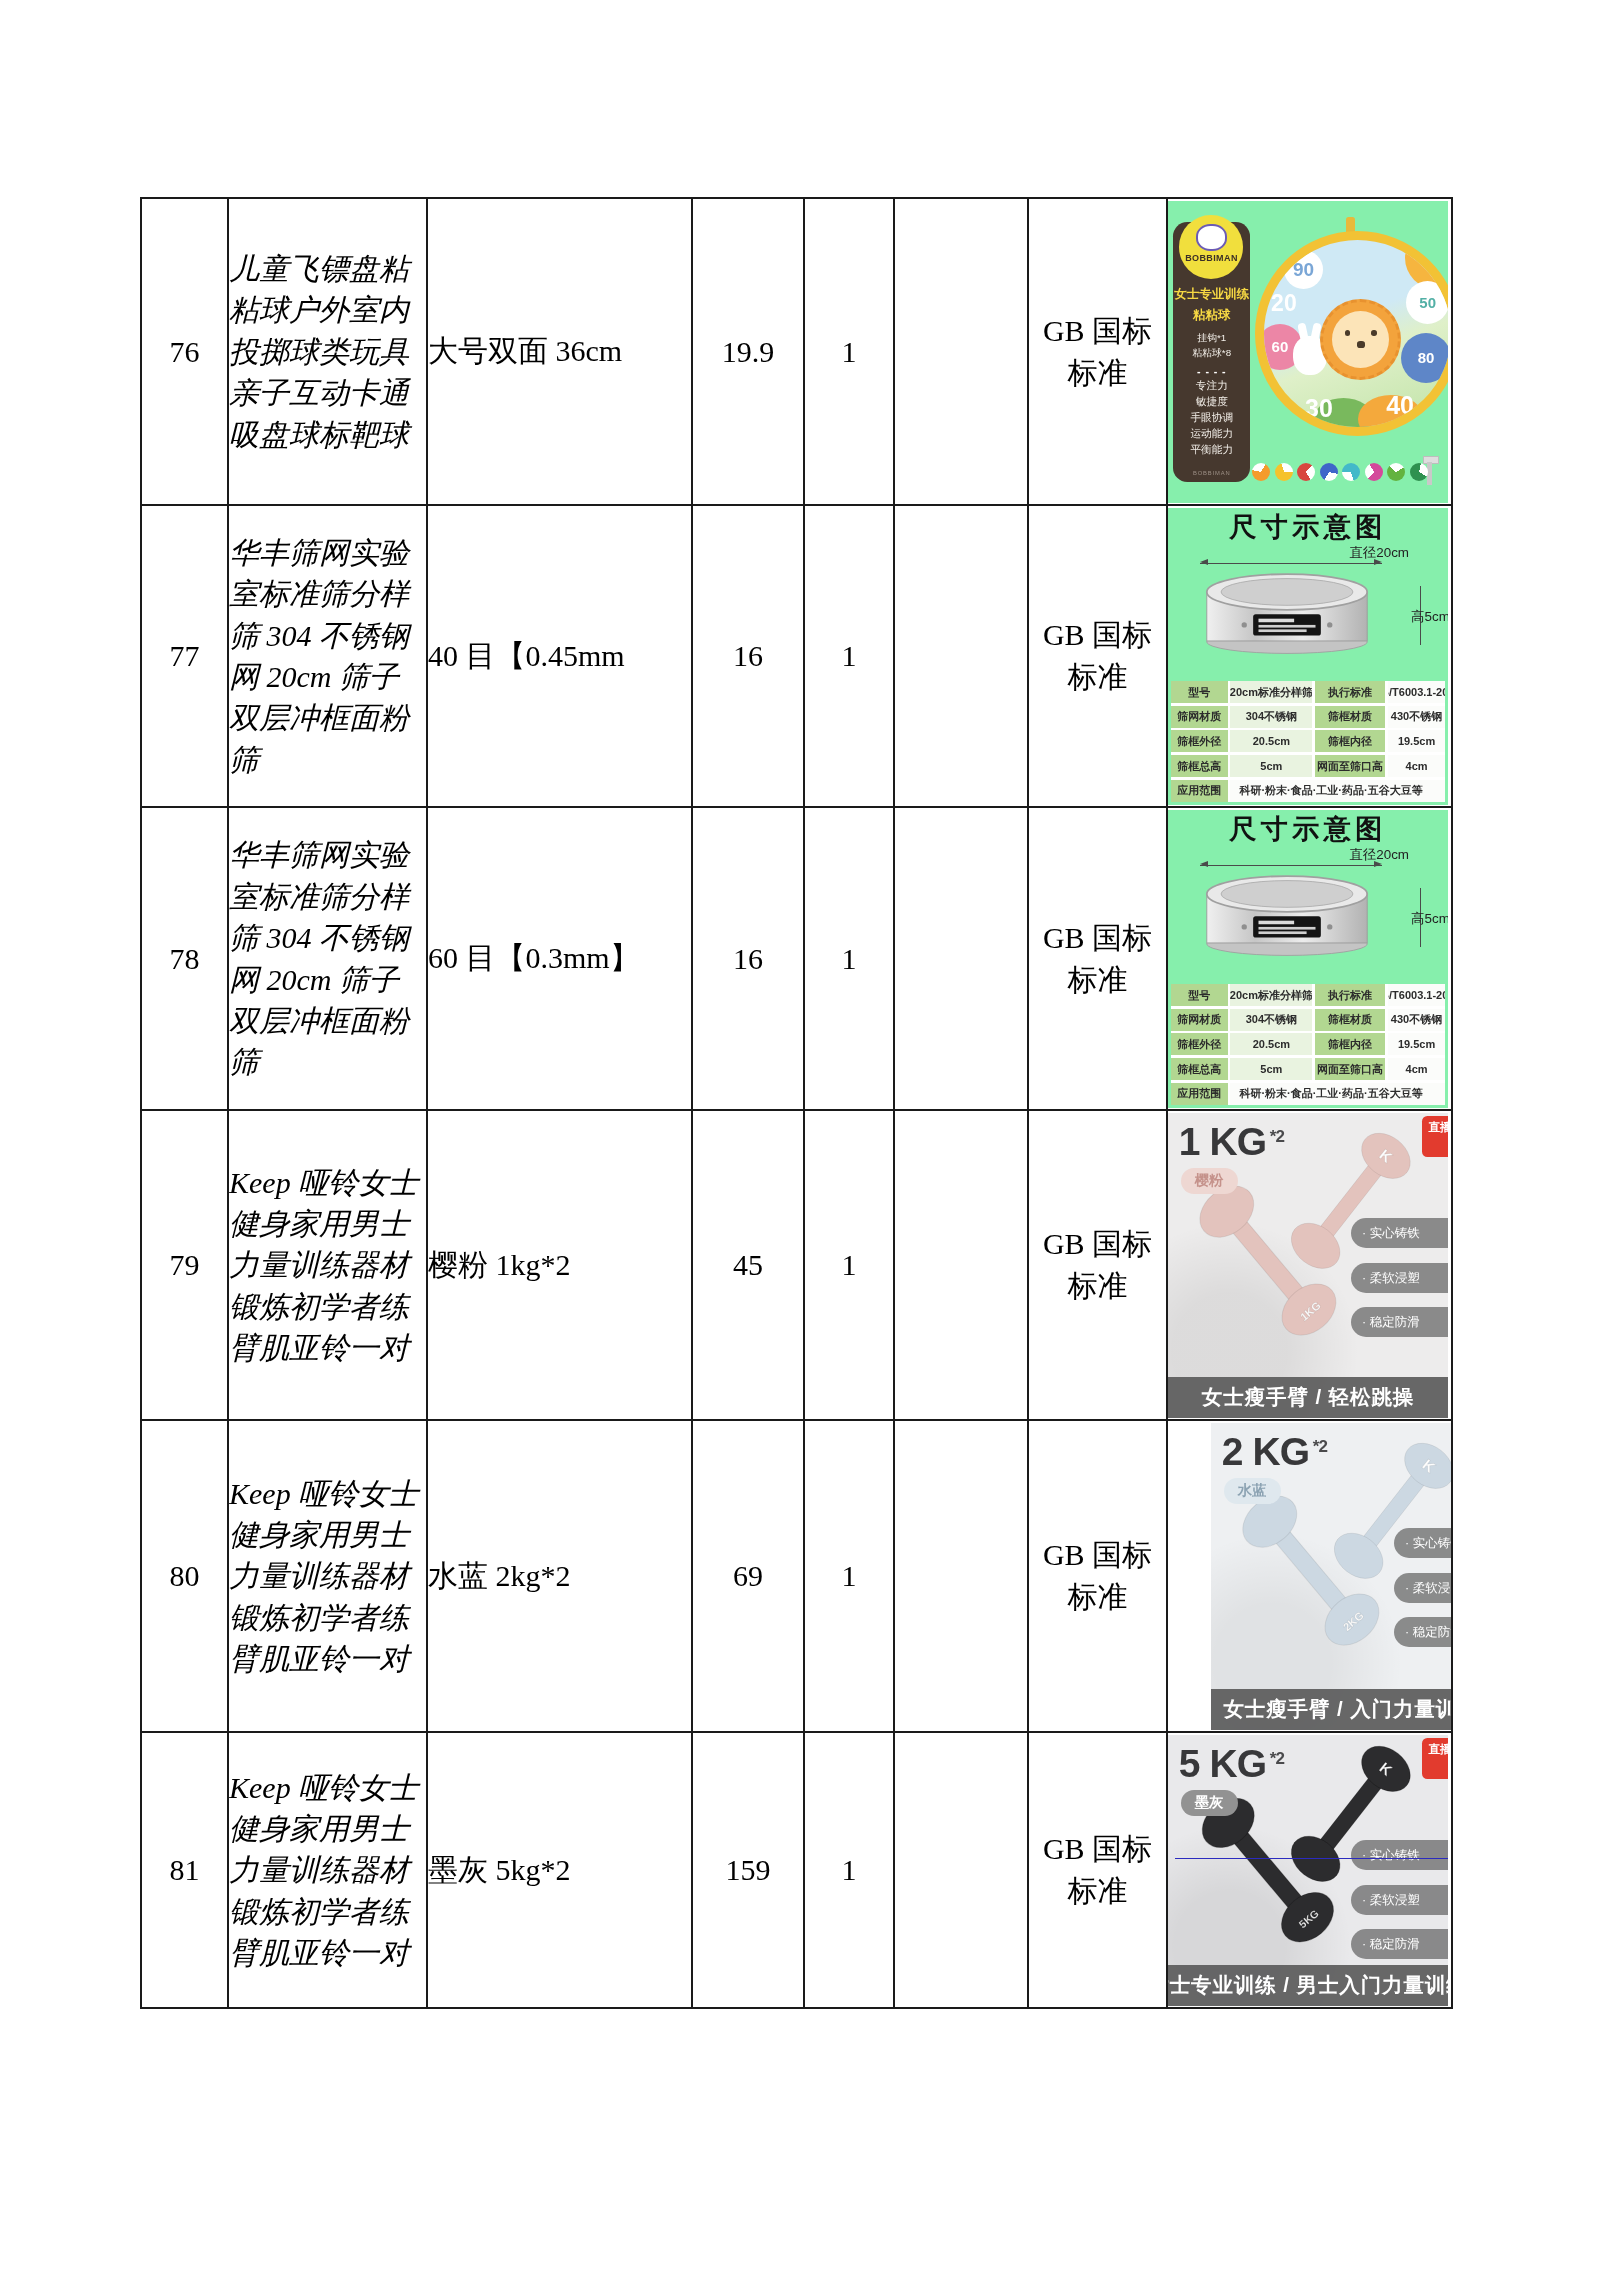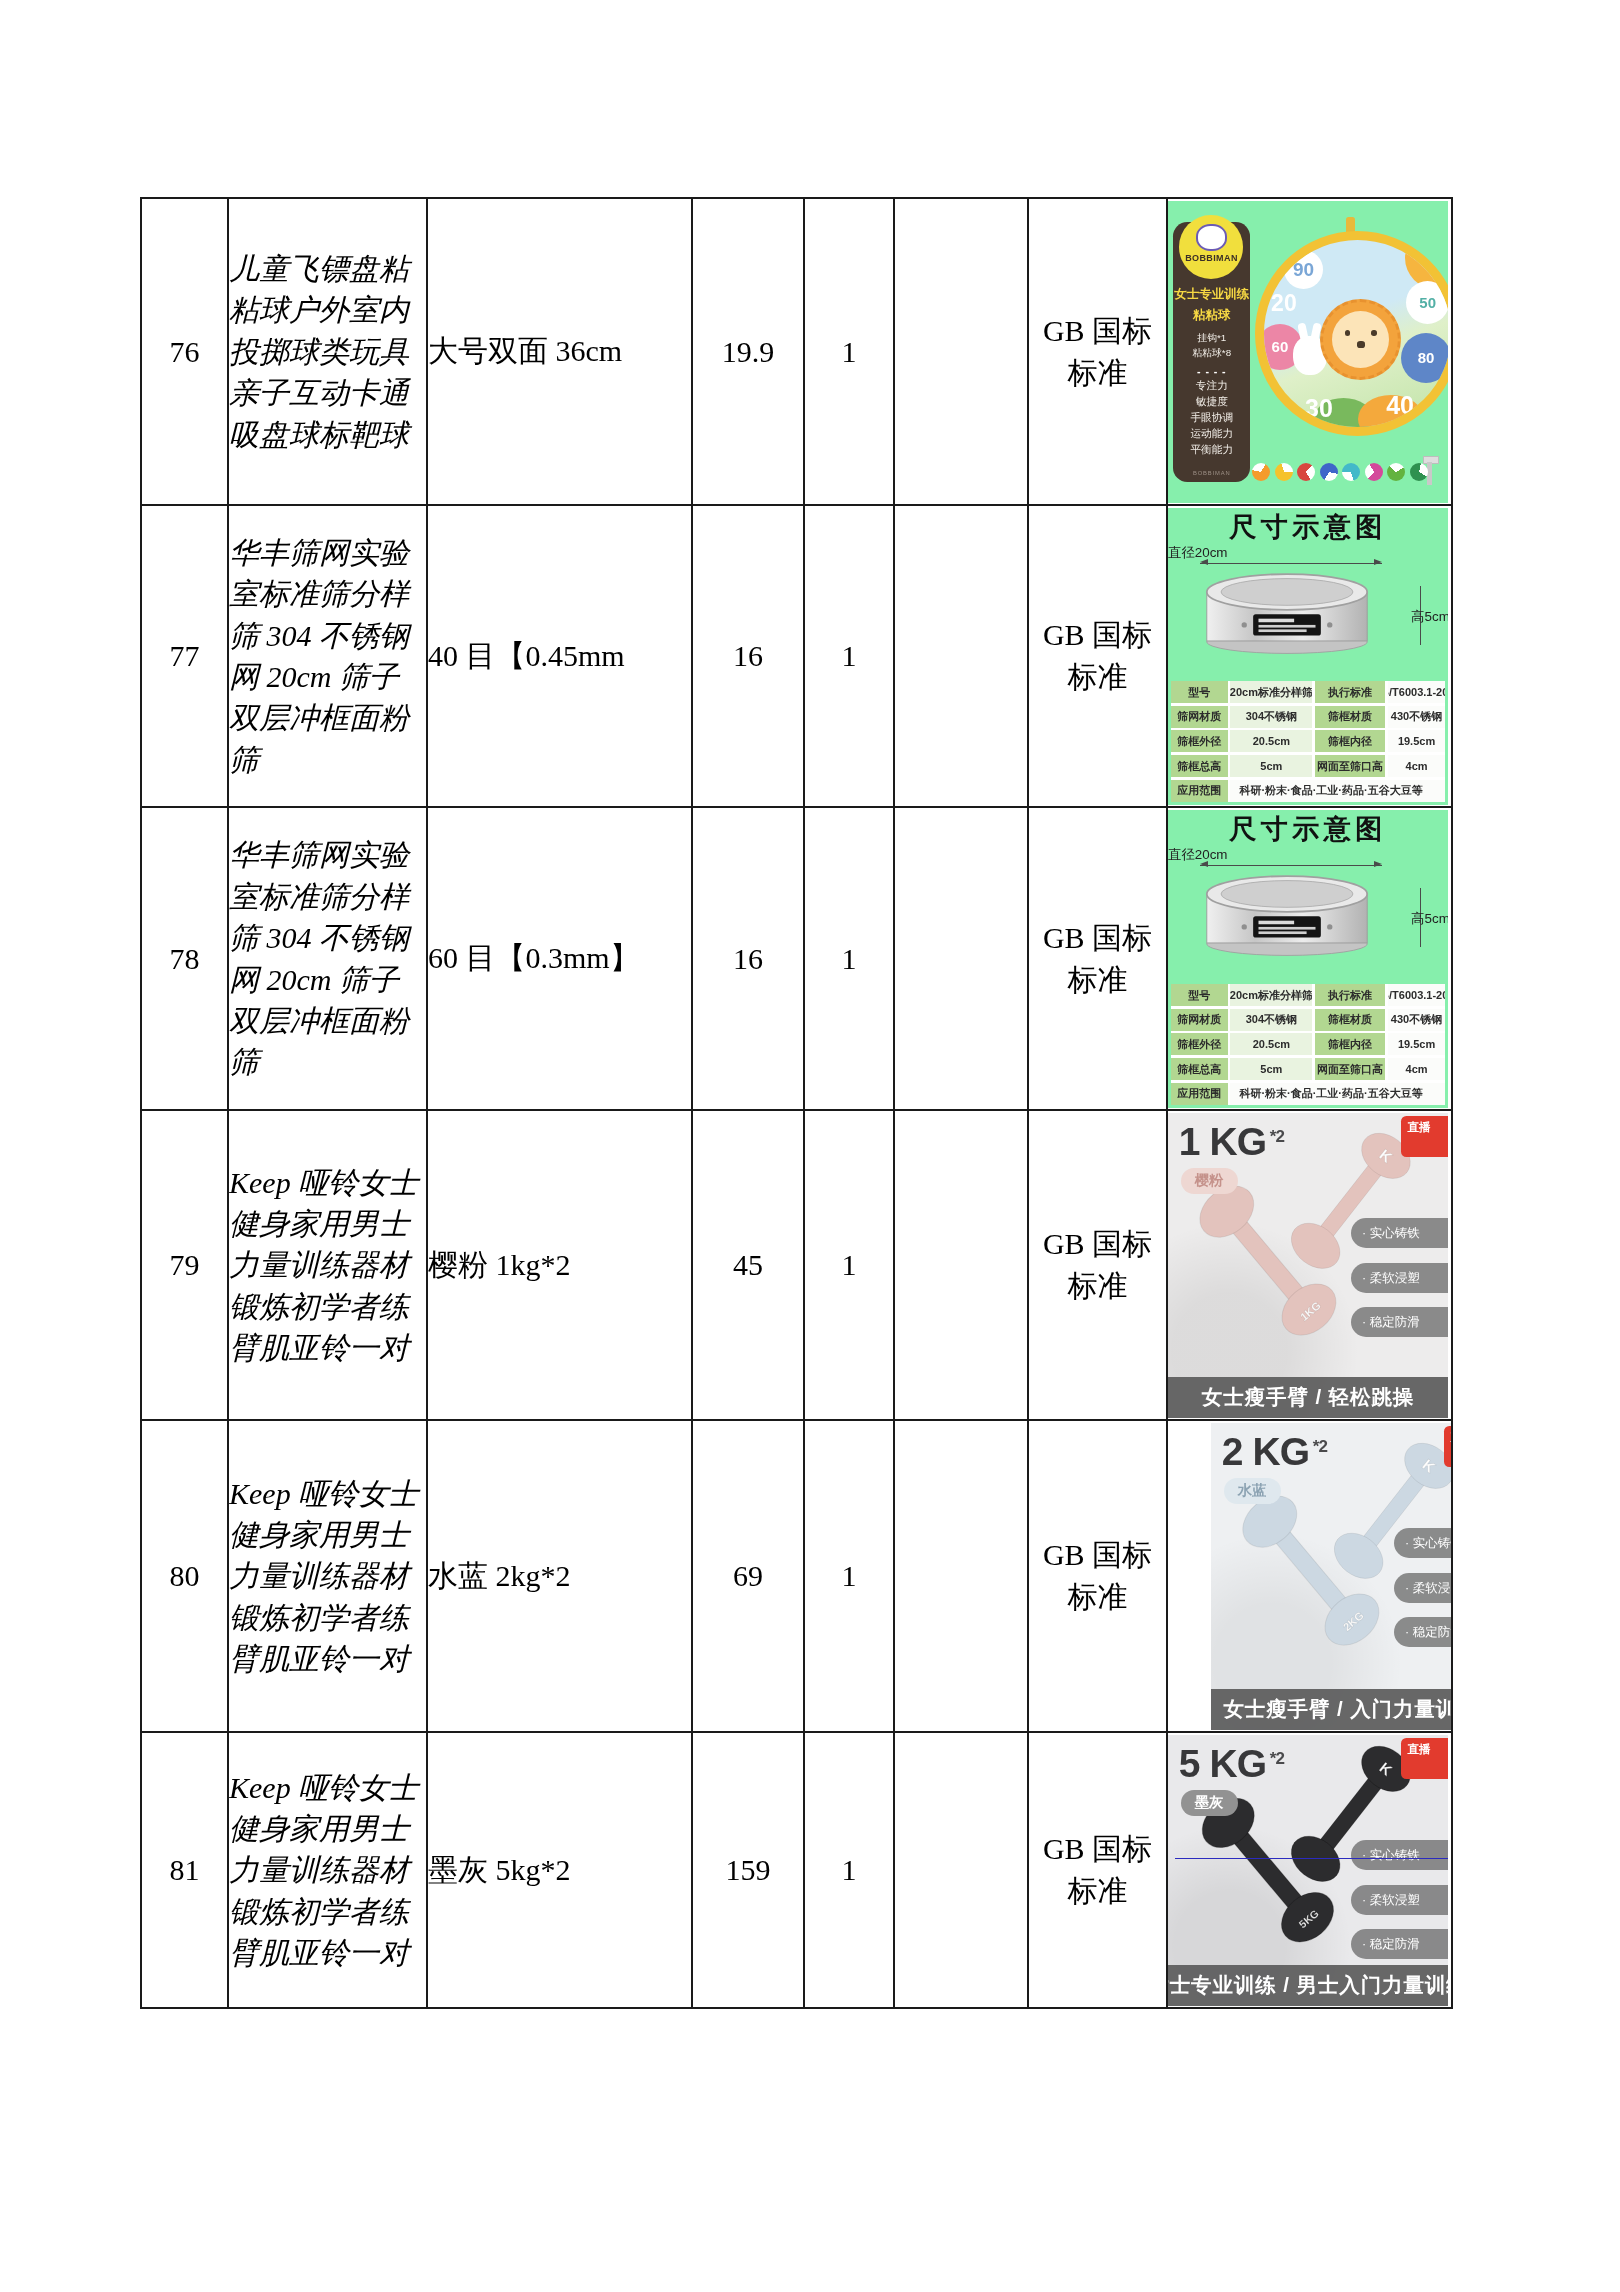--- a/index.html
+++ b/index.html
@@ -63,21 +63,21 @@
   .ball4{background:conic-gradient(from 210deg,#3f66c9 0 70%,#fff 70% 100%);}
   .ball5{background:conic-gradient(from 270deg,#43b9c9 0 70%,#fff 70% 100%);}
   .ball6{background:conic-gradient(from 330deg,#d4499b 0 70%,#fff 70% 100%);}
   .ball7{background:conic-gradient(from 60deg,#63b33f 0 70%,#fff 70% 100%);}
   .ball8{background:conic-gradient(from 120deg,#2f9150 0 70%,#fff 70% 100%);}
   .hook-br{position:absolute;right:9px;bottom:14.3px;width:18px;height:32px;}
   .hook-br:before{content:"";position:absolute;left:1.8px;top:0;width:14.3px;height:6.2px;background:#dedede;border:0.9px solid #bdbdbd;}
   .hook-br:after{content:"";position:absolute;left:6.2px;top:6.2px;width:5.3px;height:23px;background:#c9c9c9;}
   
   .sv-title{position:absolute;top:1.8px;left:0;right:0;text-align:center;font-size:27px;font-weight:900;color:#111;letter-spacing:4.5px;}
-  .sv-dia{position:absolute;top:36px;left:0;right:39px;text-align:left;font-size:13.4px;color:#222;}
+  .sv-dia{position:absolute;top:36px;left:0;right:39px;text-align:right;font-size:13.4px;color:#222;}
   .sv-arrow{position:absolute;top:55px;left:32px;width:182px;border-top:1.8px solid #4a4a4a;}
   .sv-arrow:before,.sv-arrow:after{content:"";position:absolute;top:-4.5px;border-top:3.6px solid transparent;border-bottom:3.6px solid transparent;}
   .sv-arrow:before{left:0;border-right:8px solid #4a4a4a;}
   .sv-arrow:after{right:0;border-left:8px solid #4a4a4a;}
   .sv-vline{position:absolute;right:27px;top:78px;height:59px;border-left:1.8px solid #4a4a4a;}
   .sv-h{position:absolute;right:-1.8px;top:100px;font-size:13.4px;color:#222;}
   .sv-svg{position:absolute;left:21.4px;top:57px;}
   .sv-grid{position:absolute;left:2.7px;right:2.7px;bottom:2.7px;display:grid;grid-template-columns:57px 82px 70px 1fr;
            grid-auto-rows:22px;gap:2.7px;background:#fff;margin-top:20px;}
   .sv-grid div{display:flex;align-items:center;justify-content:center;font-size:11px;font-weight:700;color:#2c2c2c;
@@ -98,21 +98,21 @@
   .tag-gray{background:#929292;color:#fff;}
   .dbsvg{position:absolute;left:0;top:3.6px;z-index:1;}
   .db-pink .db{fill:#e3c3bd;stroke:rgba(0,0,0,.08);}
   .db-blue .db{fill:#ccd8e2;stroke:rgba(0,0,0,.08);}
   .db-black .db{fill:#2c2c2e;stroke:rgba(0,0,0,.25);}
   .klogo{fill:#fff;font-size:17px;font-weight:900;}
   .wlabel{fill:#fff;font-size:11px;font-weight:700;}
   .pill{position:absolute;right:-23px;width:109px;height:30px;border-radius:15px;background:rgba(110,110,110,.78);
         color:#fff;font-size:12.5px;line-height:30px;padding-left:10.7px;white-space:nowrap;z-index:4;}
   .p1{top:105px;} .p2{top:150px;} .p3{top:194px;}
-  .badge{position:absolute;top:3.6px;right:-5.3px;width:52px;height:41px;background:#e23b2e;border-radius:5.3px;
+  .badge{position:absolute;top:3.6px;right:-5.3px;width:31px;height:41px;background:#e23b2e;border-radius:5.3px;
          color:#fff;font-size:11.6px;font-weight:800;padding:3.6px 0 0 6.2px;box-sizing:border-box;z-index:5;}
   .tagbar{position:absolute;left:0;right:0;bottom:0;height:41px;background:rgba(93,93,93,.93);color:#fff;
           font-size:20.5px;font-weight:700;letter-spacing:0.9px;display:flex;align-items:center;justify-content:center;
           white-space:nowrap;overflow:hidden;z-index:6;}
   .blueline{position:absolute;left:7.1px;width:273px;height:1.8px;background:#2b2bbf;top:123px;z-index:7;}
 </style>
 </head>
 <body>
 
 <div class="page">

